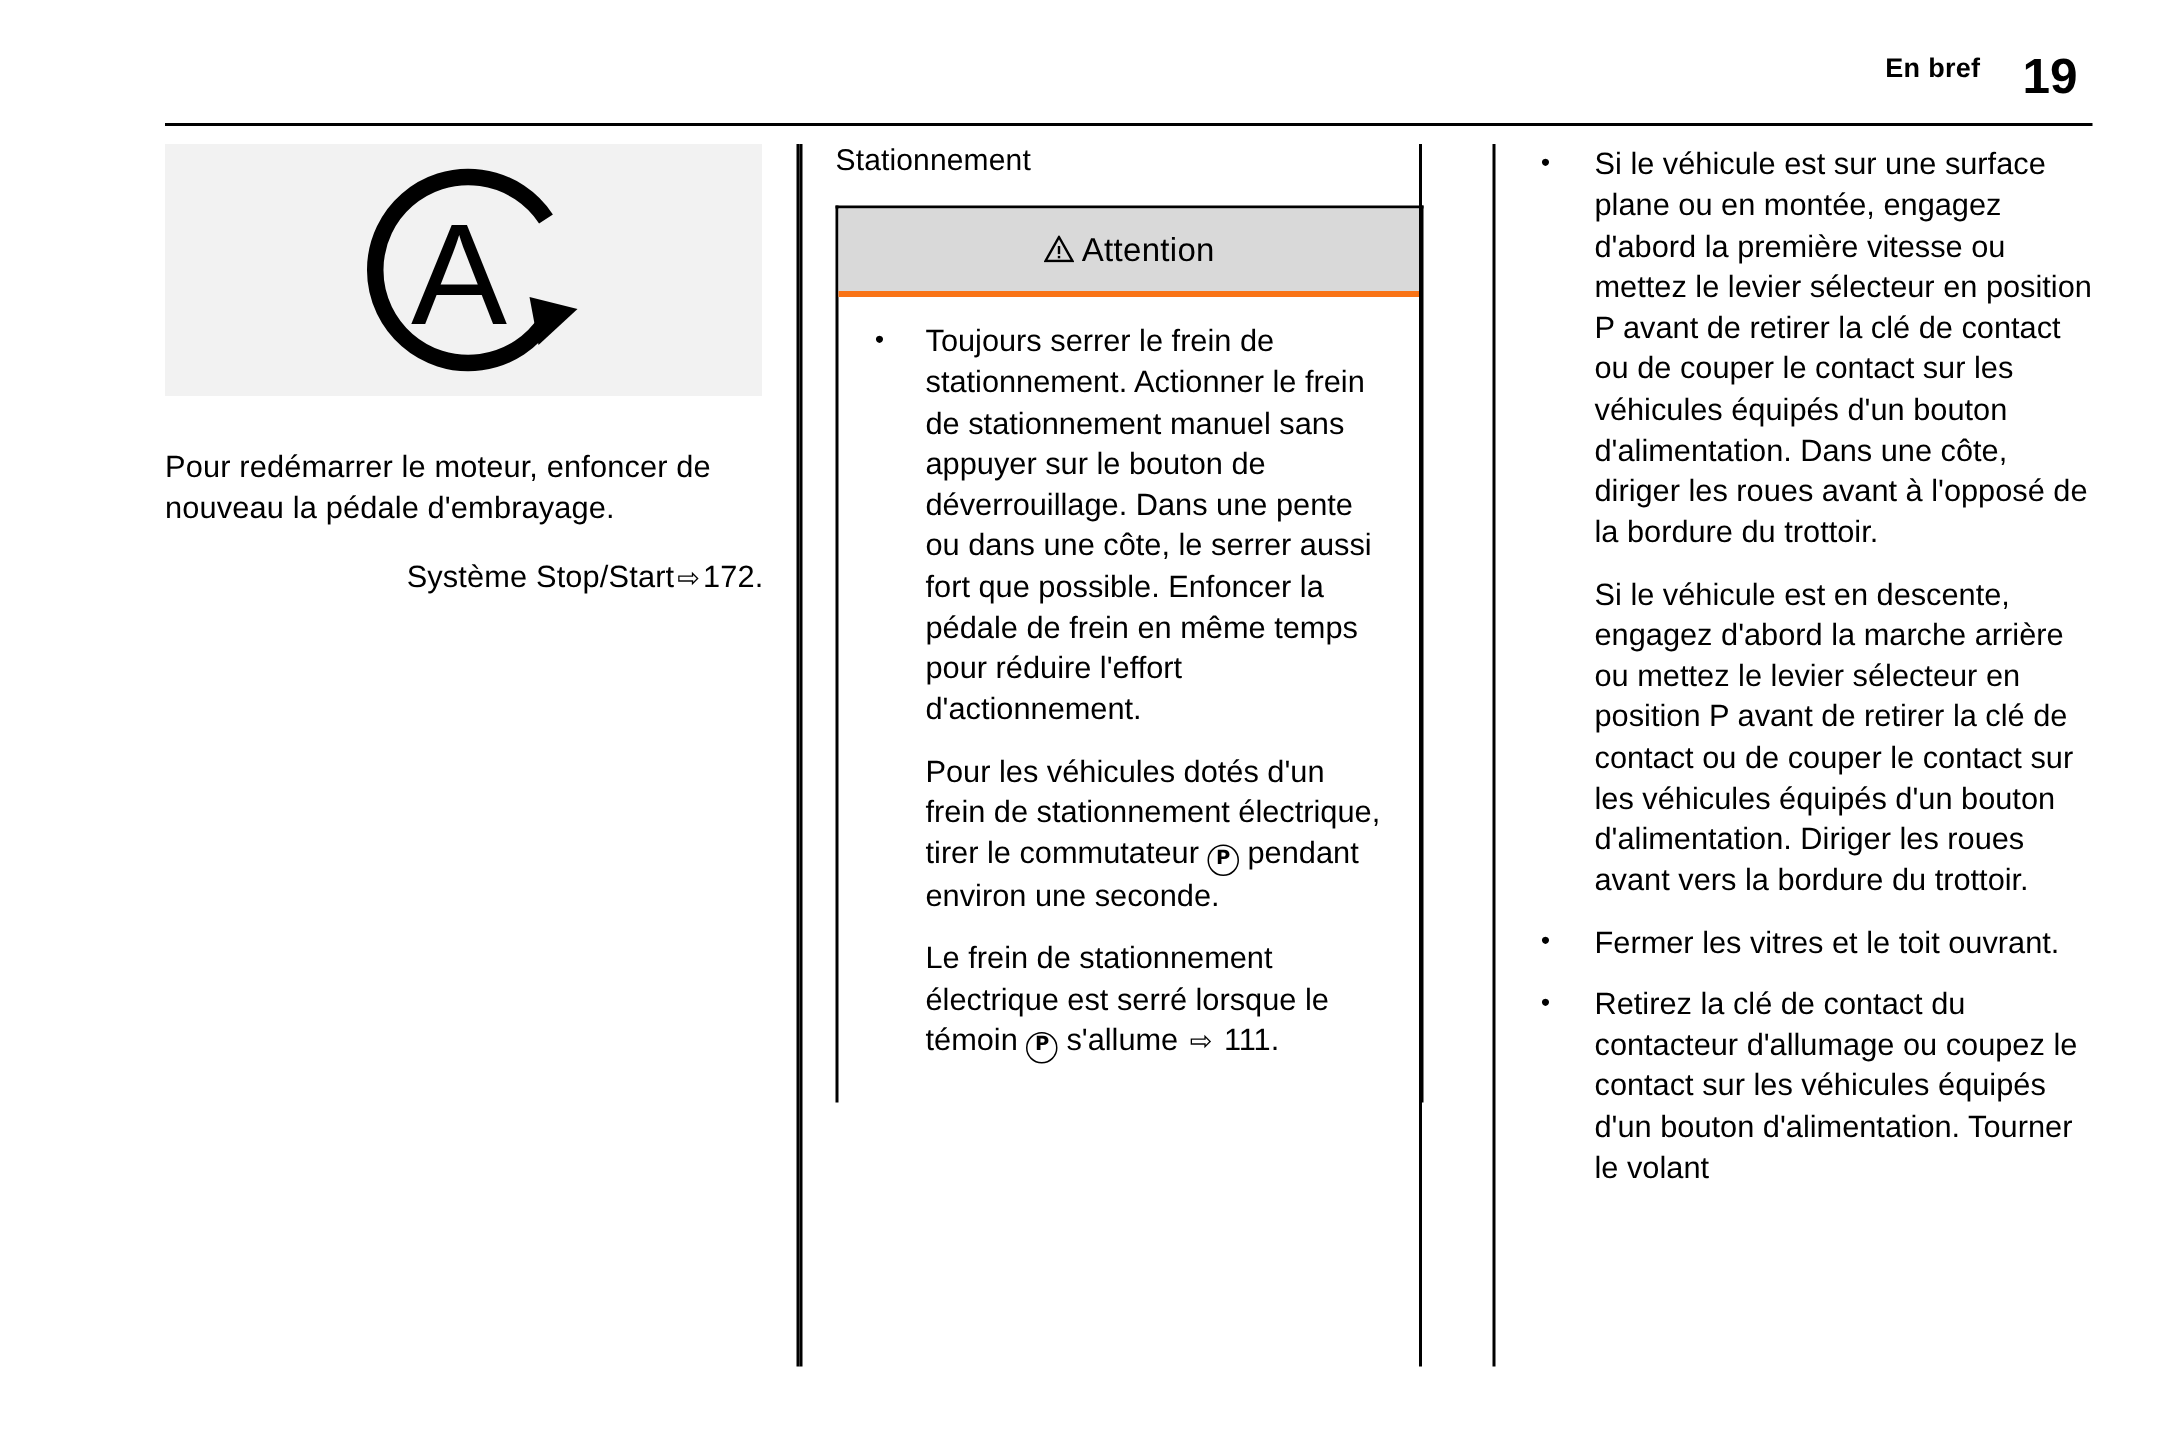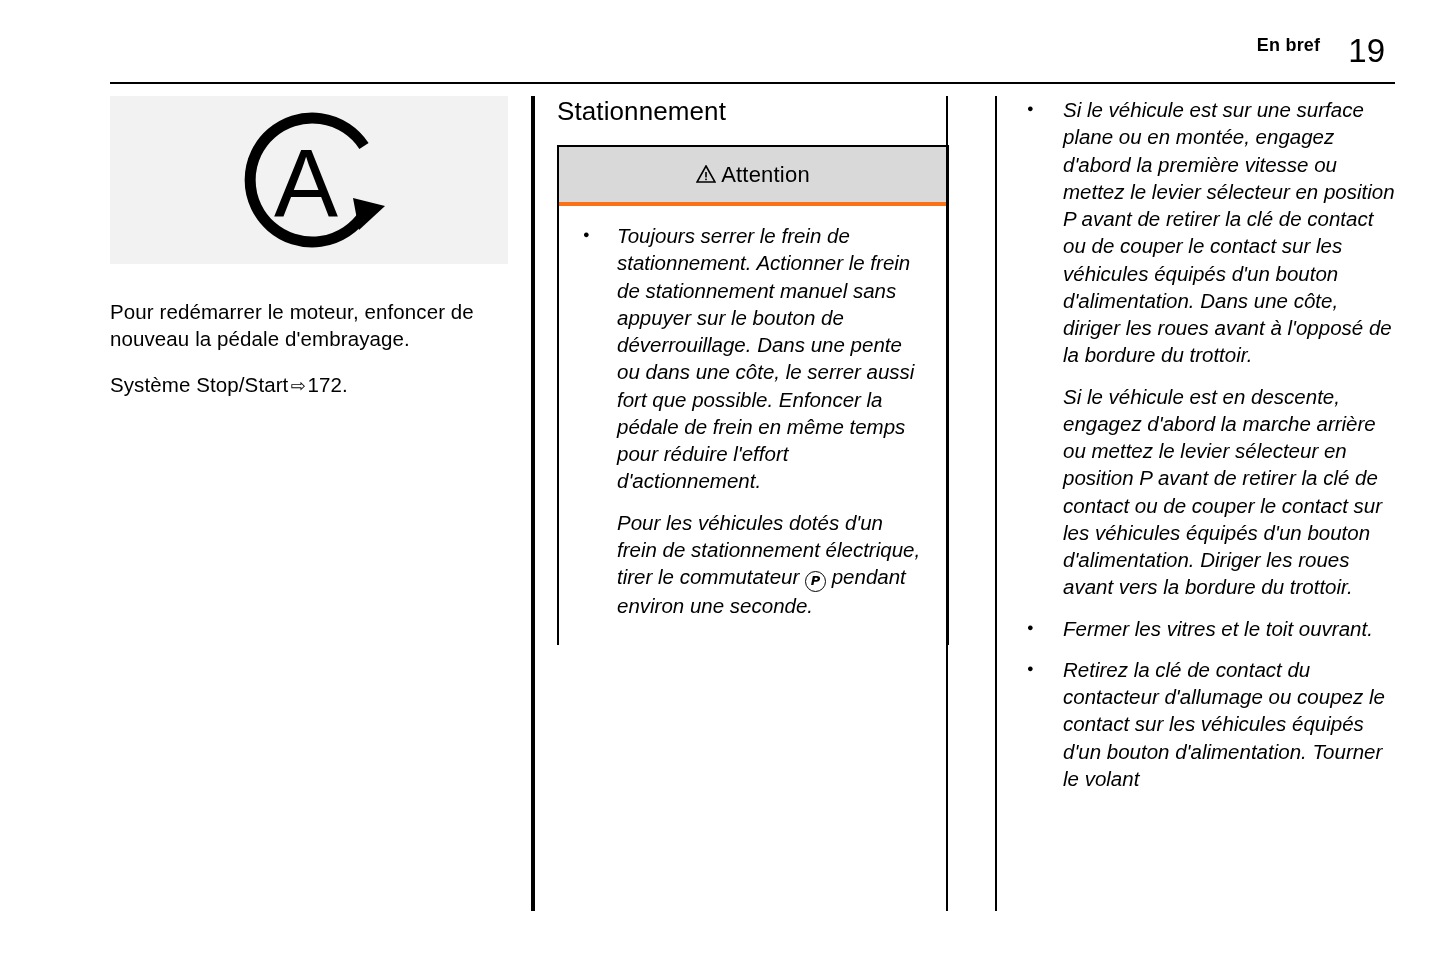--- a/index.html
+++ b/index.html
@@ -29,21 +29,21 @@
   }
   .header-title {
     font-size: 18px;
     font-weight: bold;
     letter-spacing: 0.2px;
     margin-right: 28px;
     line-height: 1;
   }
   .header-pagenum {
     font-size: 33px;
-    font-weight: normal;
+    font-weight: bold;
     line-height: 0.92;
   }
   .header-rule {
     position: absolute;
     top: 82px;
     left: 110px;
     width: 1285px;
     height: 2px;
     background: #000000;
   }
@@ -88,31 +88,31 @@
     left: 50%;
     top: 50%;
     transform: translate(-50%, -50%);
   }
   .body-text {
     font-size: 20.5px;
     line-height: 1.34;
     margin: 0 0 18px 0;
     letter-spacing: 0.1px;
   }
-  .body-text.tight { margin-bottom: 0; }
+  .body-text.tight { margin-bottom: 0; text-align: right; }
 
   .ref-arrow {
     font-family: "DejaVu Sans", sans-serif;
     font-size: 18px;
     padding: 0 2px;
   }
 
   
   .section-title {
-    font-size: 26px;
+    font-size: 20px;
     font-weight: normal;
     margin: 0 0 18px 0;
     letter-spacing: 0.1px;
   }
   .warning-box {
     border: 2px solid #000000;
     border-bottom: none;
     background: #ffffff;
     width: 392px;
     box-sizing: border-box;
@@ -151,21 +151,20 @@
   ul.bullets > li:before {
     content: "\25CF";
     position: absolute;
     left: 10px;
     top: 1px;
     font-size: 11px;
     line-height: 2.0;
   }
   ul.bullets > li p {
     margin: 0 0 14px 0;
-    font-style: italic;
   }
   ul.bullets > li p:last-child { margin-bottom: 0; }
 
   .glyph-p {
     display: inline-block;
     font-family: "DejaVu Sans", sans-serif;
     font-size: 17px;
     line-height: 1;
     border: 1.4px solid #000;
     border-radius: 50%;
@@ -225,20 +224,21 @@
             <rect x="9.2" y="13.6" width="1.6" height="1.6" fill="#000"></rect>
           </svg>
         </span>
         <span>Attention</span>
       </div>
       <div class="warning-body">
         <ul class="bullets">
           <li>
             <p>Toujours serrer le frein de stationnement. Actionner le frein de stationnement manuel sans appuyer sur le bouton de déverrouillage. Dans une pente ou dans une côte, le serrer aussi fort que possible. Enfoncer la pédale de frein en même temps pour réduire l'effort d'actionnement.</p>
             <p>Pour les véhicules dotés d'un frein de stationnement électrique, tirer le commutateur <span class="glyph-p"><span>P</span></span> pendant environ une seconde.</p>
+            <p>Le frein de stationnement électrique est serré lorsque le témoin <span class="glyph-p"><span>P</span></span> s'allume <span class="ref-arrow">⇨</span> 111.</p>
           </li>
         </ul>
       </div>
     </div>
 
     <div class="col-divider divider-3" style="left:413px;"></div>
   </div>
 
   <div class="col col-3">
     <div class="col-divider" style="left:24px;height:815px;"></div>

